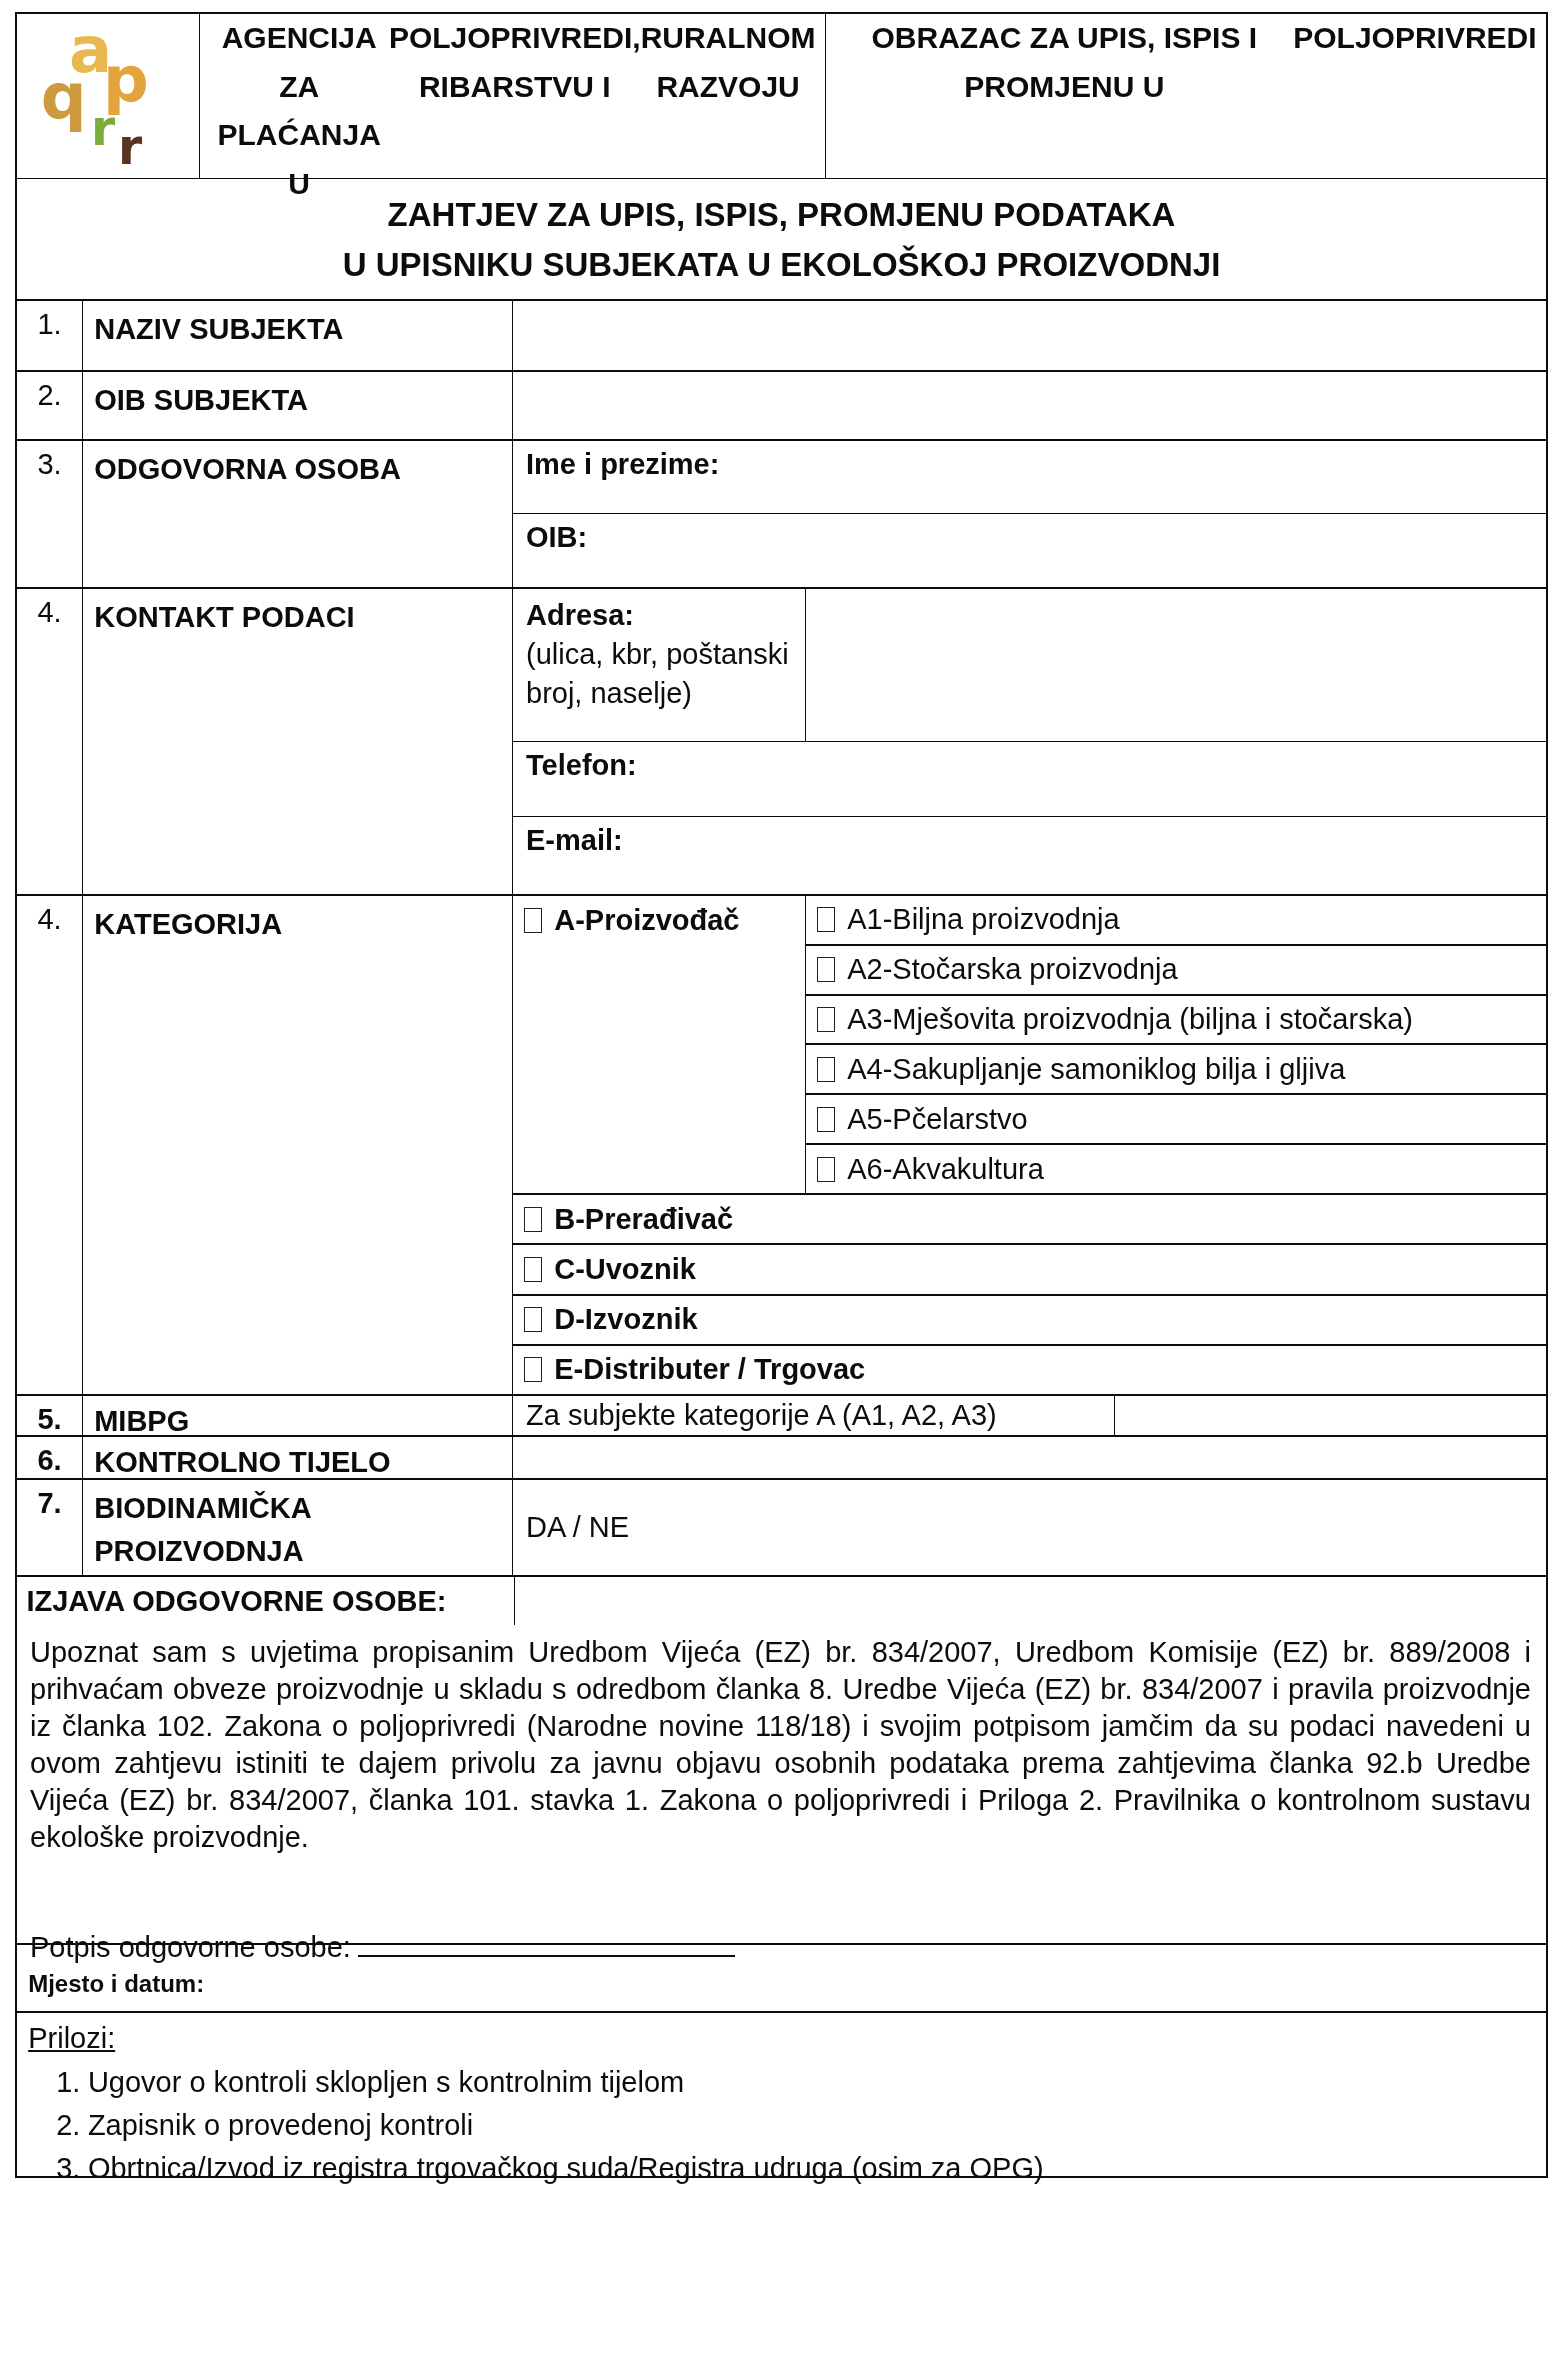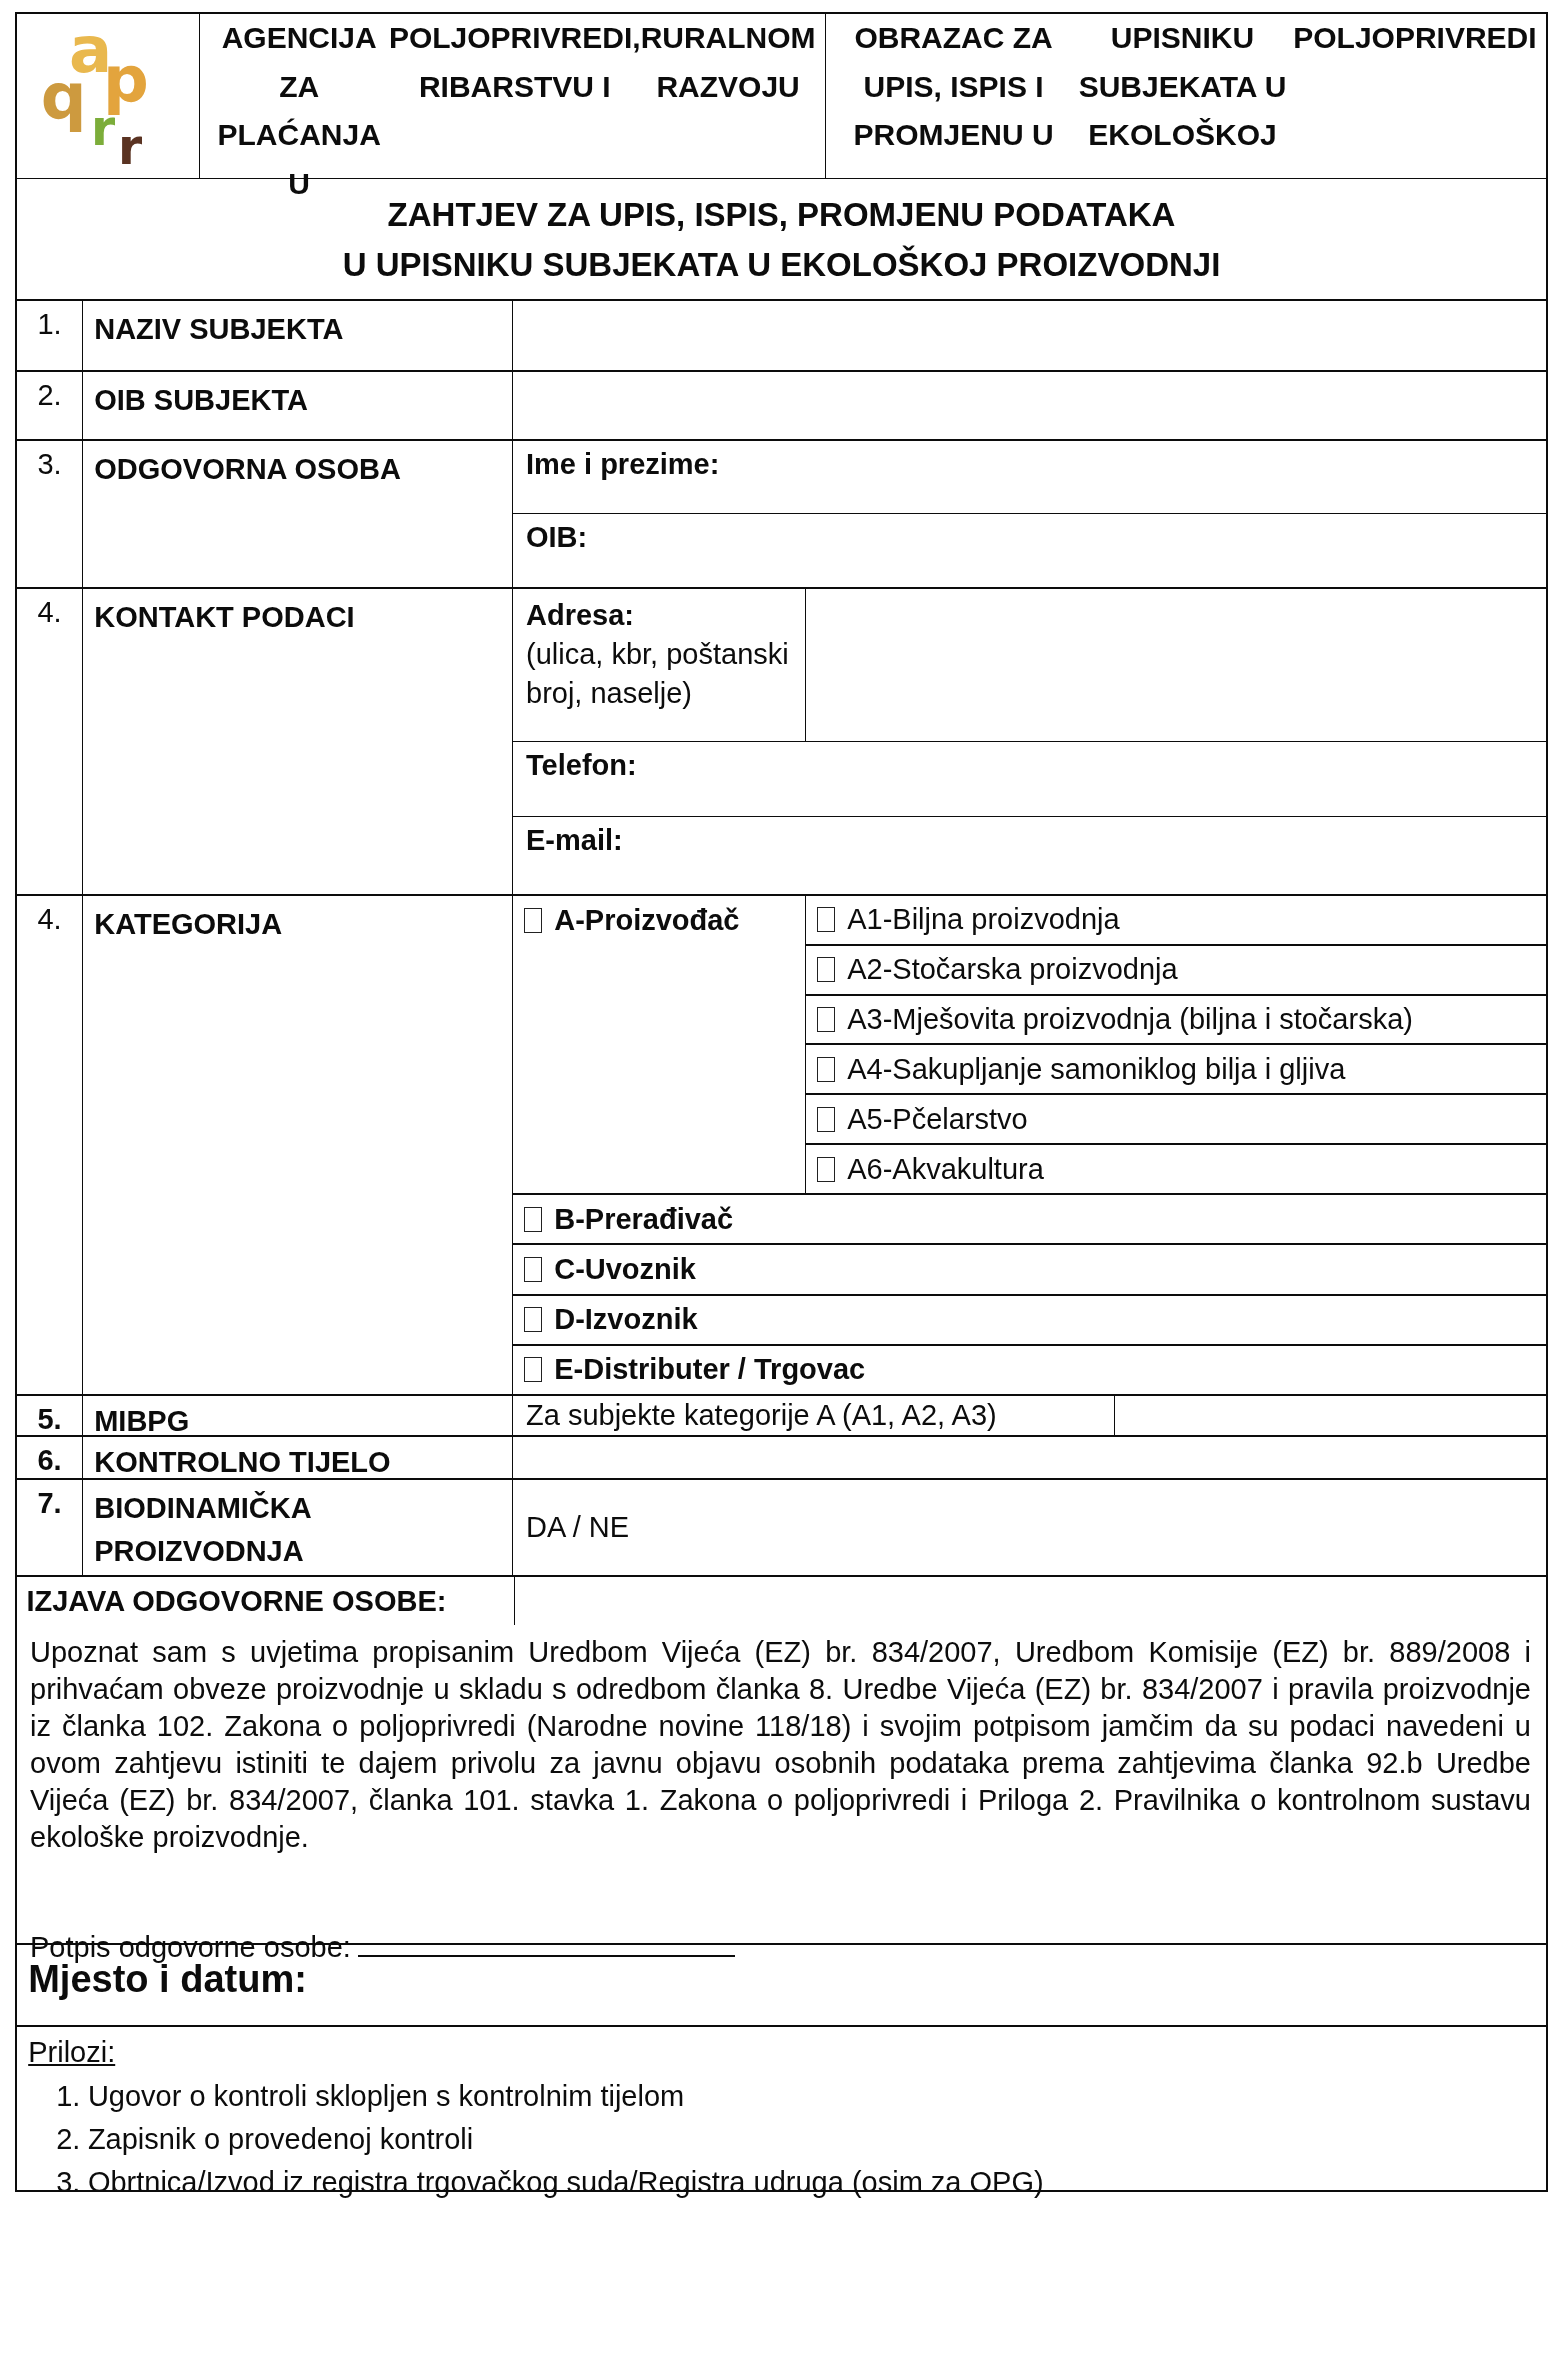--- a/index.html
+++ b/index.html
@@ -75,21 +75,21 @@
 
   
   .izjava-row { height:368px;flex-direction:column; }
   .izjava-label { width:498px; border-right:1.9px solid #0c0c0c; font-weight:bold; font-size:29px; padding:7.5px 9.4px; flex:none; }
   .izjava-body { flex:1; padding:9.4px 15px 0 13px; min-width:0; }
   .izjava-text { font-size:29px; line-height:37px; text-align:justify; }
   .signature { margin-top:75px; font-size:29px; }
   .sig-line { display:inline-block; width:377px; border-bottom:2.8px solid #0c0c0c; height:22.5px; margin-left:7.5px; }
 
   
-  .mjesto-row { height:82px; padding:13px 11.2px; font-weight:bold; font-size:38px; }
+  .mjesto-row { height:68px; padding:13px 11.2px; font-weight:bold; font-size:24px;align-items:flex-end; }
   .prilozi-row { padding:9.4px 11.2px 15px 11.2px; height:163px; }
   .prilozi-label { display:inline-block; text-decoration:underline; font-size:29px; }
   .prilozi-item { margin-left:28px; margin-top:10.3px; font-size:29px; }
   .prilozi-item .num { display:inline-block; margin-right:7.5px; }
 </style>
 </head>
 <body>
 
 <div class="page">
   <div class="form">
@@ -104,21 +104,20 @@
           <span class="logo-r2">r</span>
         </div>
       </div>
       <div class="hdr-agency hdr-titlebox">
         <div>AGENCIJA ZA PLAĆANJA U</div>
         <div>POLJOPRIVREDI, RIBARSTVU I</div>
         <div>RURALNOM RAZVOJU</div>
       </div>
       <div class="hdr-form hdr-titlebox">
         <div>OBRAZAC ZA UPIS, ISPIS I PROMJENU U</div>
-        <div>UPISNIKU SUBJEKATA U EKOLOŠKOJ</div>
         <div>POLJOPRIVREDI</div>
       </div>
     </div>
 
     <div class="title-band">
       <div>ZAHTJEV ZA UPIS, ISPIS, PROMJENU PODATAKA</div>
       <div>U UPISNIKU SUBJEKATA U EKOLOŠKOJ PROIZVODNJI</div>
     </div>
 
     <div class="row h-r1">

